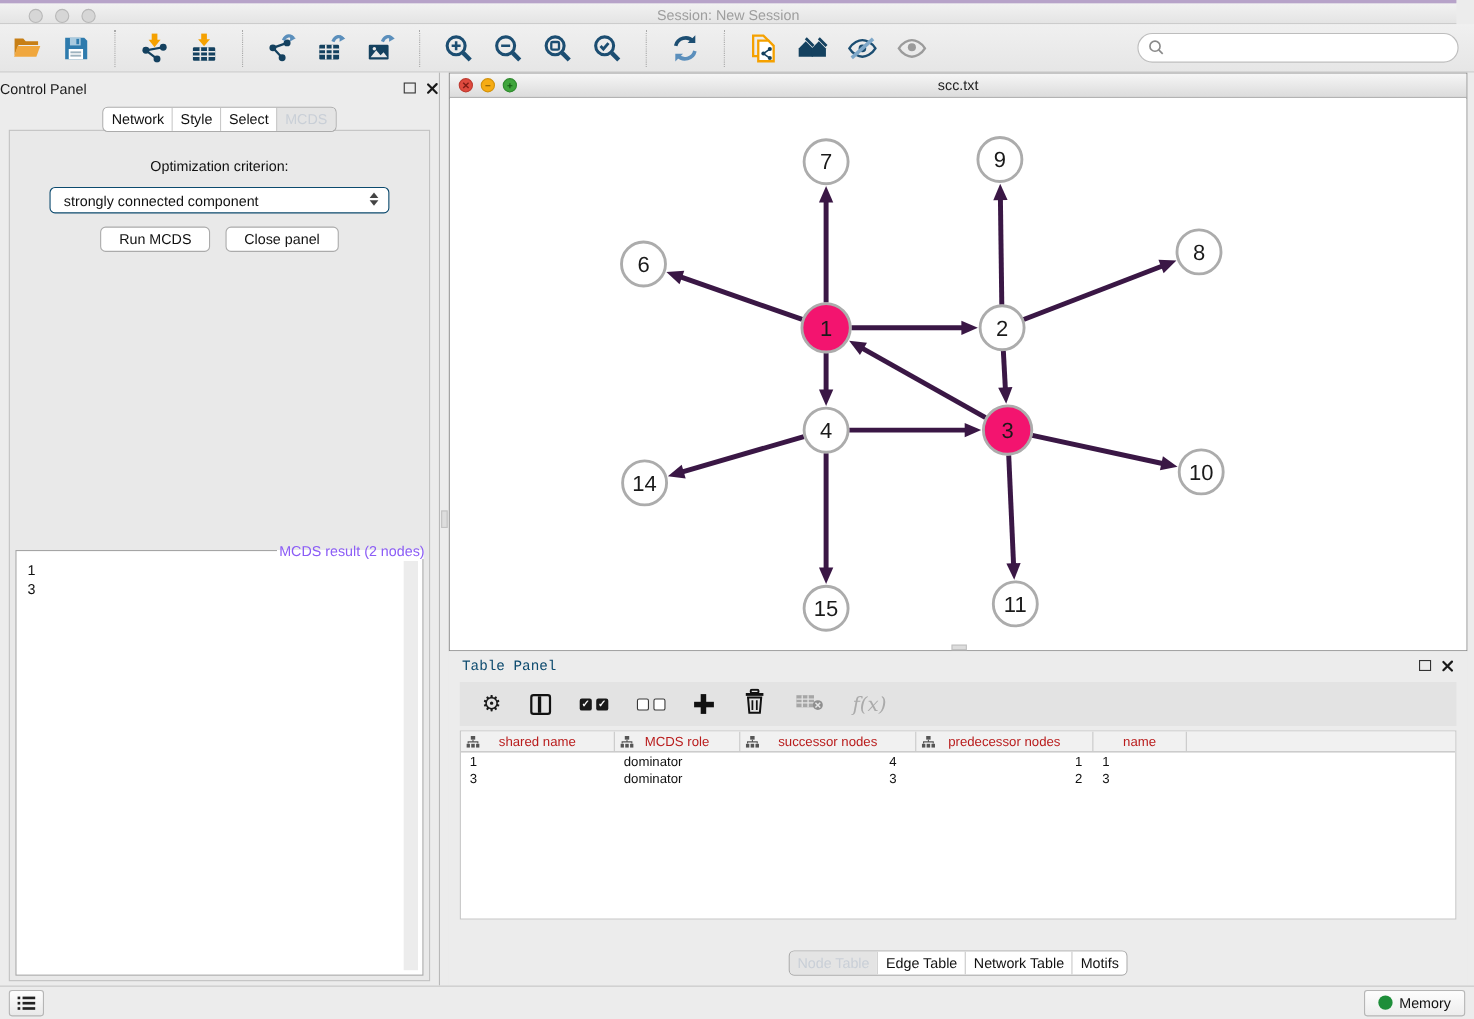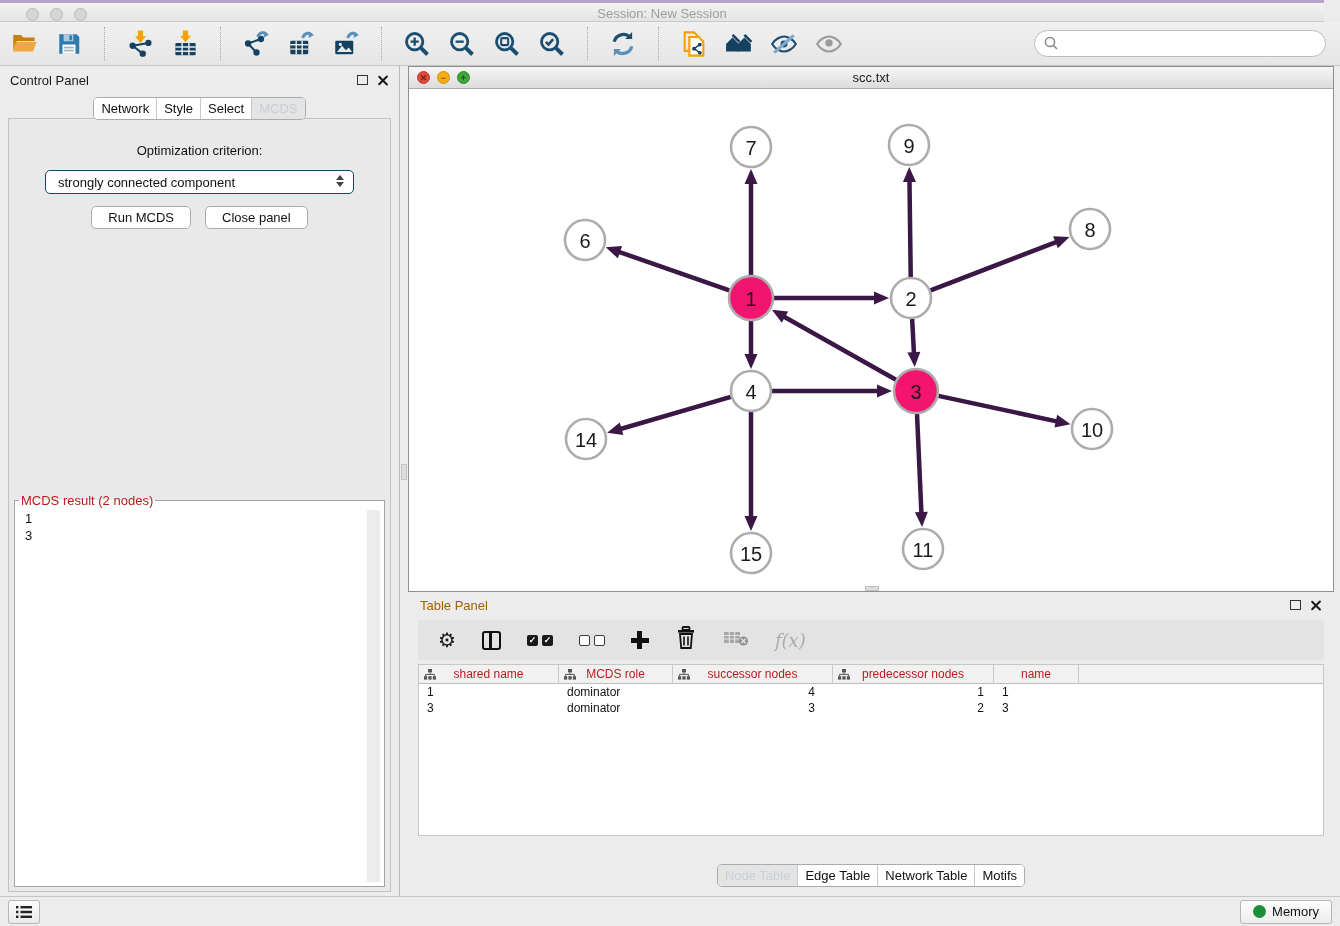--- a/index.html
+++ b/index.html
@@ -31,21 +31,21 @@
 
   
   .control-panel { position:absolute; top:66px; left:0; width:400px; bottom:30px;
     background:#ECECEC; border-right:1px solid #B9B9B9; }
   .v-divider { position:absolute; top:66px; left:400px; width:8px; bottom:30px; background:#ECECEC; }
   .v-divider .grip { position:absolute; top:398px; left:1px; width:6px; height:16px;
     background:#DDDDDD; border:1px solid #C2C2C2; }
   .right-col { position:absolute; top:66px; left:408px; right:0; bottom:30px; background:#ECECEC; }
 
   
-  .cp-header { height:28px; display:flex; align-items:center; padding:0 10px; }
+  .cp-header { height:28px; display:flex; align-items:center; padding:0 0; }
   .cp-header .cp-title { font-size:13px; color:#1A1A1A; flex:1; }
   .win-icons { display:flex; gap:9px; align-items:center; }
   .float-icon { width:11px; height:10px; border:1.6px solid #333; background:transparent; }
   .close-x { width:12px; height:12px; position:relative; }
   .close-x:before, .close-x:after { content:""; position:absolute; left:5px; top:0;
     width:2.4px; height:13px; background:#1A1A1A; border-radius:1px; }
   .close-x:before { transform:rotate(45deg); } .close-x:after { transform:rotate(-45deg); }
 
   .cp-tabs { display:flex; justify-content:center; margin-top:3px; position:relative; z-index:2; }
   .seg-tabs { display:flex; border:1px solid #ABABAB; border-radius:5px; overflow:hidden; background:#fff; }
@@ -63,21 +63,21 @@
   .stepper { position:absolute; right:9px; top:4px; display:flex; flex-direction:column; gap:2px; }
   .stepper i { width:0; height:0; border-left:4px solid transparent; border-right:4px solid transparent; }
   .stepper .up { border-bottom:5px solid #444; }
   .stepper .down { border-top:5px solid #444; }
   .cp-buttons { display:flex; justify-content:center; gap:14px; margin-top:12px; }
   .cp-buttons button { font-family:inherit; font-size:13px; color:#111; background:#fff;
     border:1px solid #ABABAB; border-radius:5px; padding:3px 16px; min-width:94px; }
 
   fieldset.result { position:absolute; left:5px; right:5px; top:374px; bottom:4px;
     border:1px solid #A5A5A5; background:#fff; }
-  fieldset.result legend { font-size:13px; color:#b91c1c; margin-left:4px; padding:0 2px; }
+  fieldset.result legend { font-size:13px; color:#8b5cf6; margin-left:4px; padding:0 2px;text-align:right; }
   .result-area { position:absolute; inset:2px 2px 2px 2px; background:#fff; overflow:hidden; }
   .result-line { font-size:13px; color:#111; padding:1px 8px; }
   .result-scroll { position:absolute; top:0; right:2px; bottom:2px; width:13px; background:#ECECEC; }
 
   
   .network-window { position:absolute; top:0; left:0; width:926px; height:526px;
     border:1px solid #8F8F8F; background:#fff; }
   .net-titlebar { height:22px; background:linear-gradient(#F6F6F6,#DCDCDC);
     border-bottom:1px solid #ABABAB; position:relative; }
   .mac-dots { position:absolute; left:8px; top:4px; display:flex; gap:7px; }
@@ -89,21 +89,21 @@
   .net-titlebar .net-title { position:absolute; left:0; right:0; top:3px; text-align:center;
     font-size:13px; color:#222; }
   .net-canvas { position:absolute; top:23px; left:0; right:0; bottom:0; background:#fff; }
   .net-canvas svg { position:absolute; inset:0; }
   .bottom-grip { position:absolute; bottom:0px; left:456px; width:14px; height:5px;
     background:#DDDDDD; border:1px solid #C2C2C2; }
 
   
   .table-panel { position:absolute; top:526px; left:0; width:926px; bottom:0; background:#ECECEC; }
   .tp-header { height:26px; display:flex; align-items:center; padding:0 12px; }
-  .tp-header .tp-title { font-size:13px; color:#a16207; flex:1; }
+  .tp-header .tp-title { font-size:13px; color:#0c4a6e; flex:1;font-family:Liberation Mono, monospace; }
   .tp-toolbar { margin:2px 10px 0 10px; height:40px; background:#E3E3E3;
     display:flex; align-items:center; gap:26px; padding-left:20px; }
   .gear { font-size:20px; color:#1A1A1A; line-height:1; }
   .split-box { width:19px; height:19px; border:2.6px solid #111; border-radius:3px; position:relative; }
   .split-box:before { content:""; position:absolute; left:5px; top:0; bottom:0; width:2.6px; background:#111; }
   .cb-pair { display:flex; gap:4px; }
   .cb { width:11px; height:11px; border-radius:2px; }
   .cb.checked { background:#1A1A1A; color:#fff; font-size:9px; font-weight:bold;
     display:flex; align-items:center; justify-content:center; }
   .cb.empty { border:1.8px solid #3A3A3A; background:#fff; }

